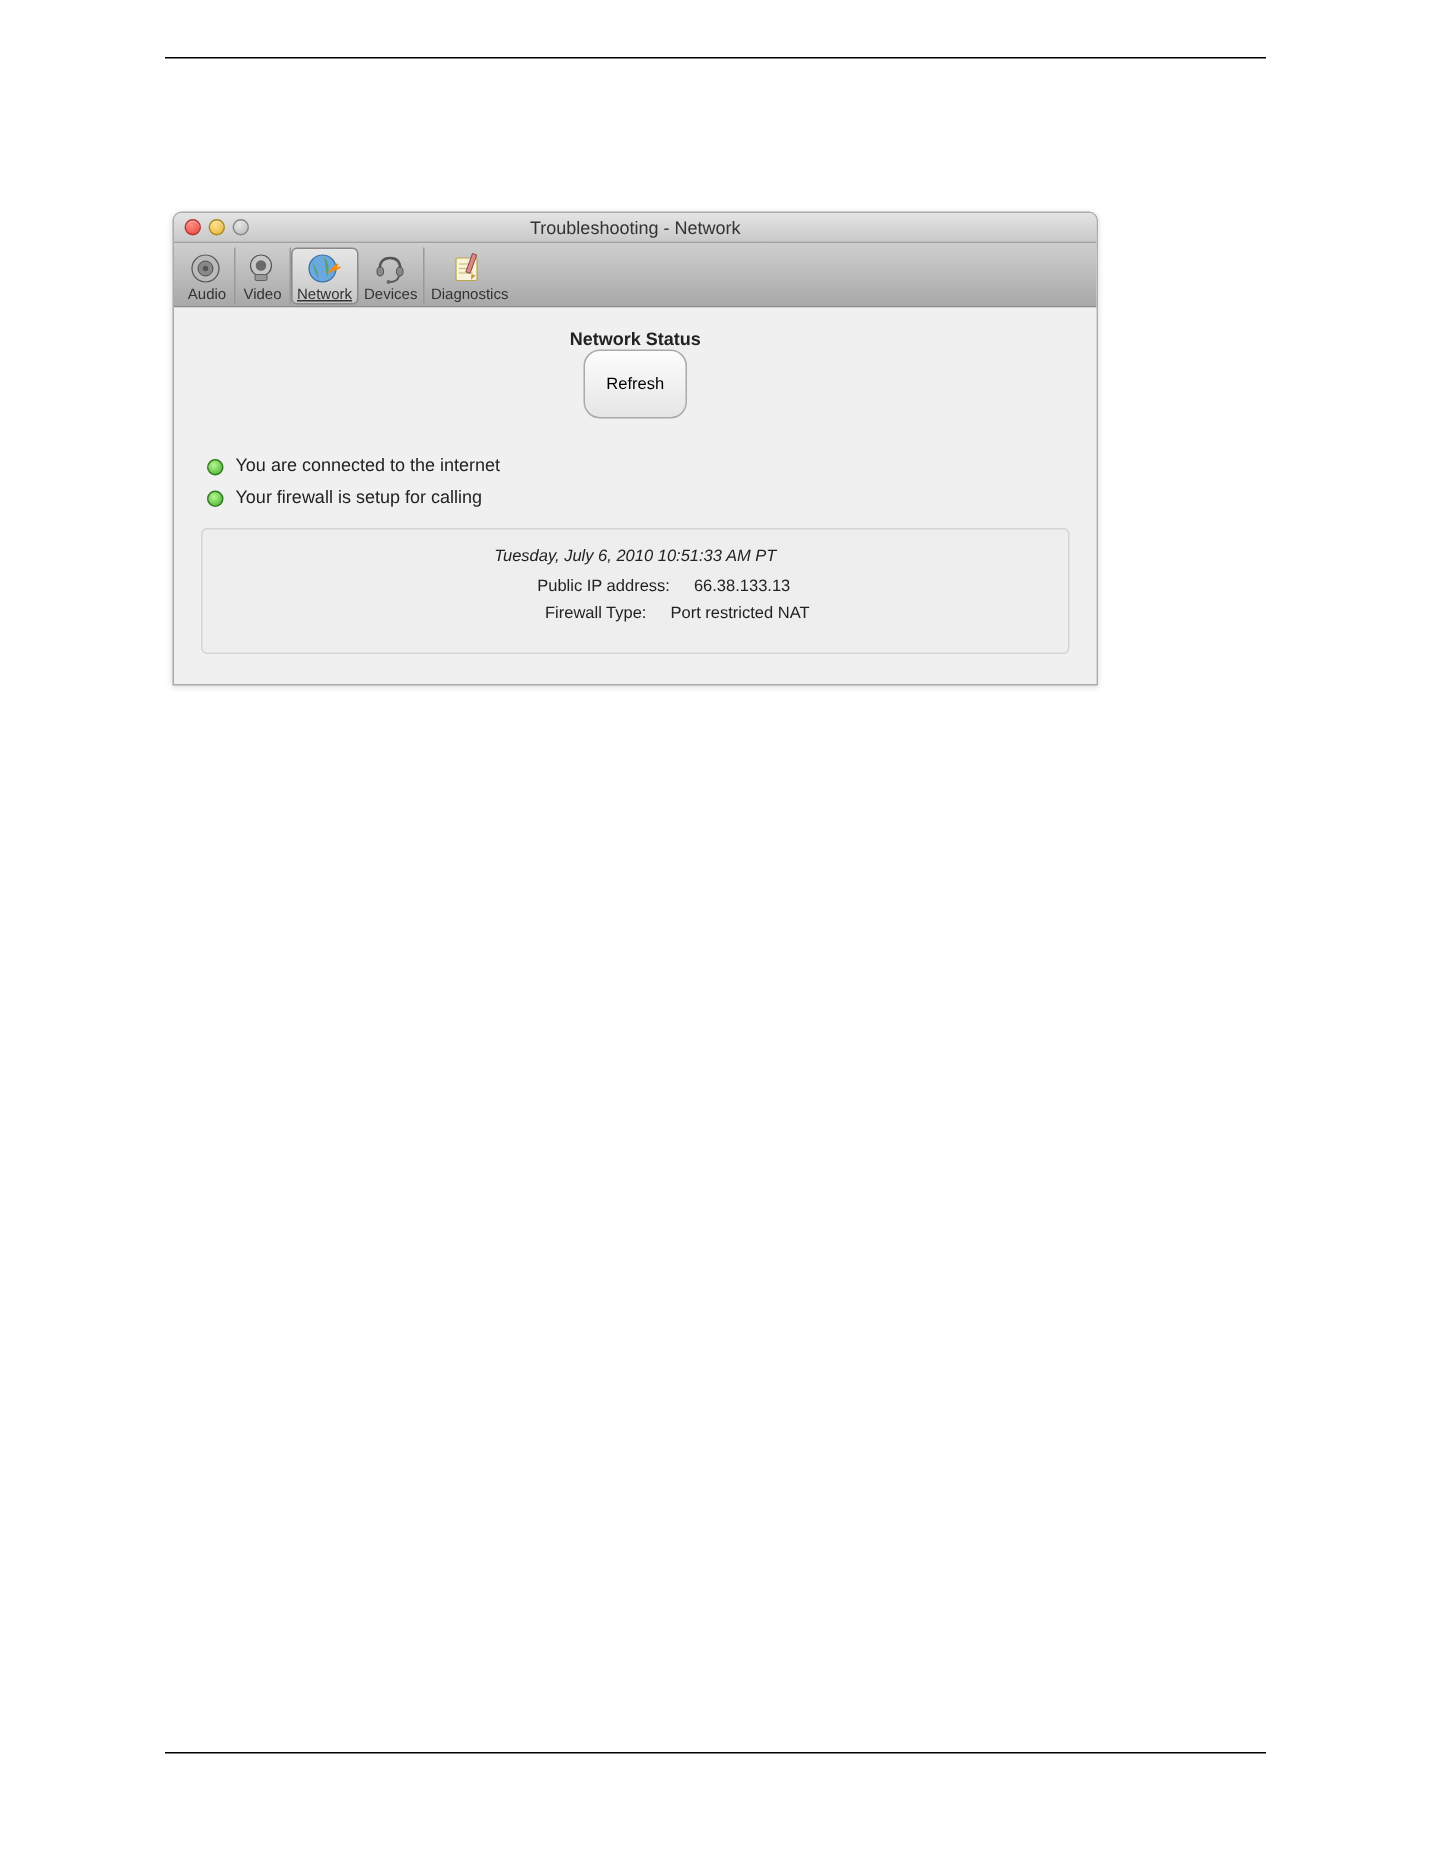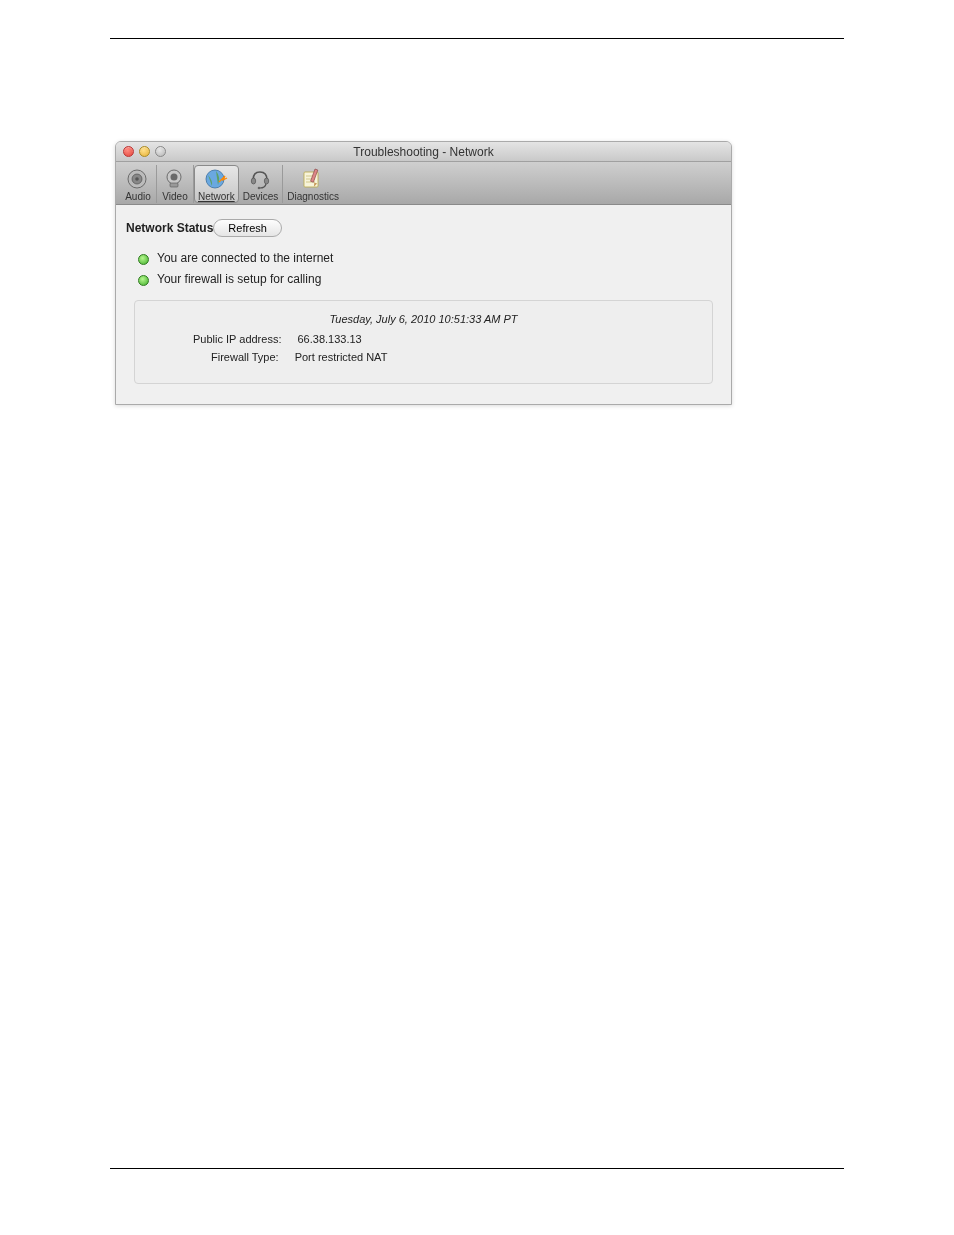--- a/index.html
+++ b/index.html
@@ -104,33 +104,35 @@
       font-size: 10px;
       color: #333;
       margin-top: 0;
     }
     .content {
       background: #f0f0f0;
       padding: 14px 10px 12px 10px;
     }
     .section-head {
       display: flex;
+      justify-content: space-between;
       align-items: center;
-      margin-bottom: 14px;
+      margin-bottom: 24px;
+      flex-direction: column;
     }
     .section-head h2 {
       font-size: 12px;
       font-weight: bold;
       color: #222;
     }
     .refresh-btn {
       background: linear-gradient(#fdfdfd, #e5e5e5);
       border: 1px solid #aaa;
       border-radius: 11px;
-      padding: 2px 14px;
+      padding: 16px 14px;
       font-size: 11px;
       cursor: pointer;
     }
     .status-list {
       list-style: none;
       padding-left: 12px;
       margin-bottom: 14px;
     }
     .status-list li {
       display: flex;
@@ -159,20 +161,21 @@
     .info-box .timestamp {
       font-style: italic;
       text-align: center;
       margin-bottom: 8px;
     }
     .kv {
       display: flex;
       gap: 16px;
       margin-bottom: 6px;
       padding-left: 38px;
+      justify-content: center;
     }
     .kv.indent2 { padding-left: 56px; }
     .kv .k { color: #222; }
     .kv .v { color: #222; }
     .help-link {
       text-align: right;
       padding: 6px 8px 0 0;
       font-size: 11px;
       font-style: italic;
       color: #3a3adf;

